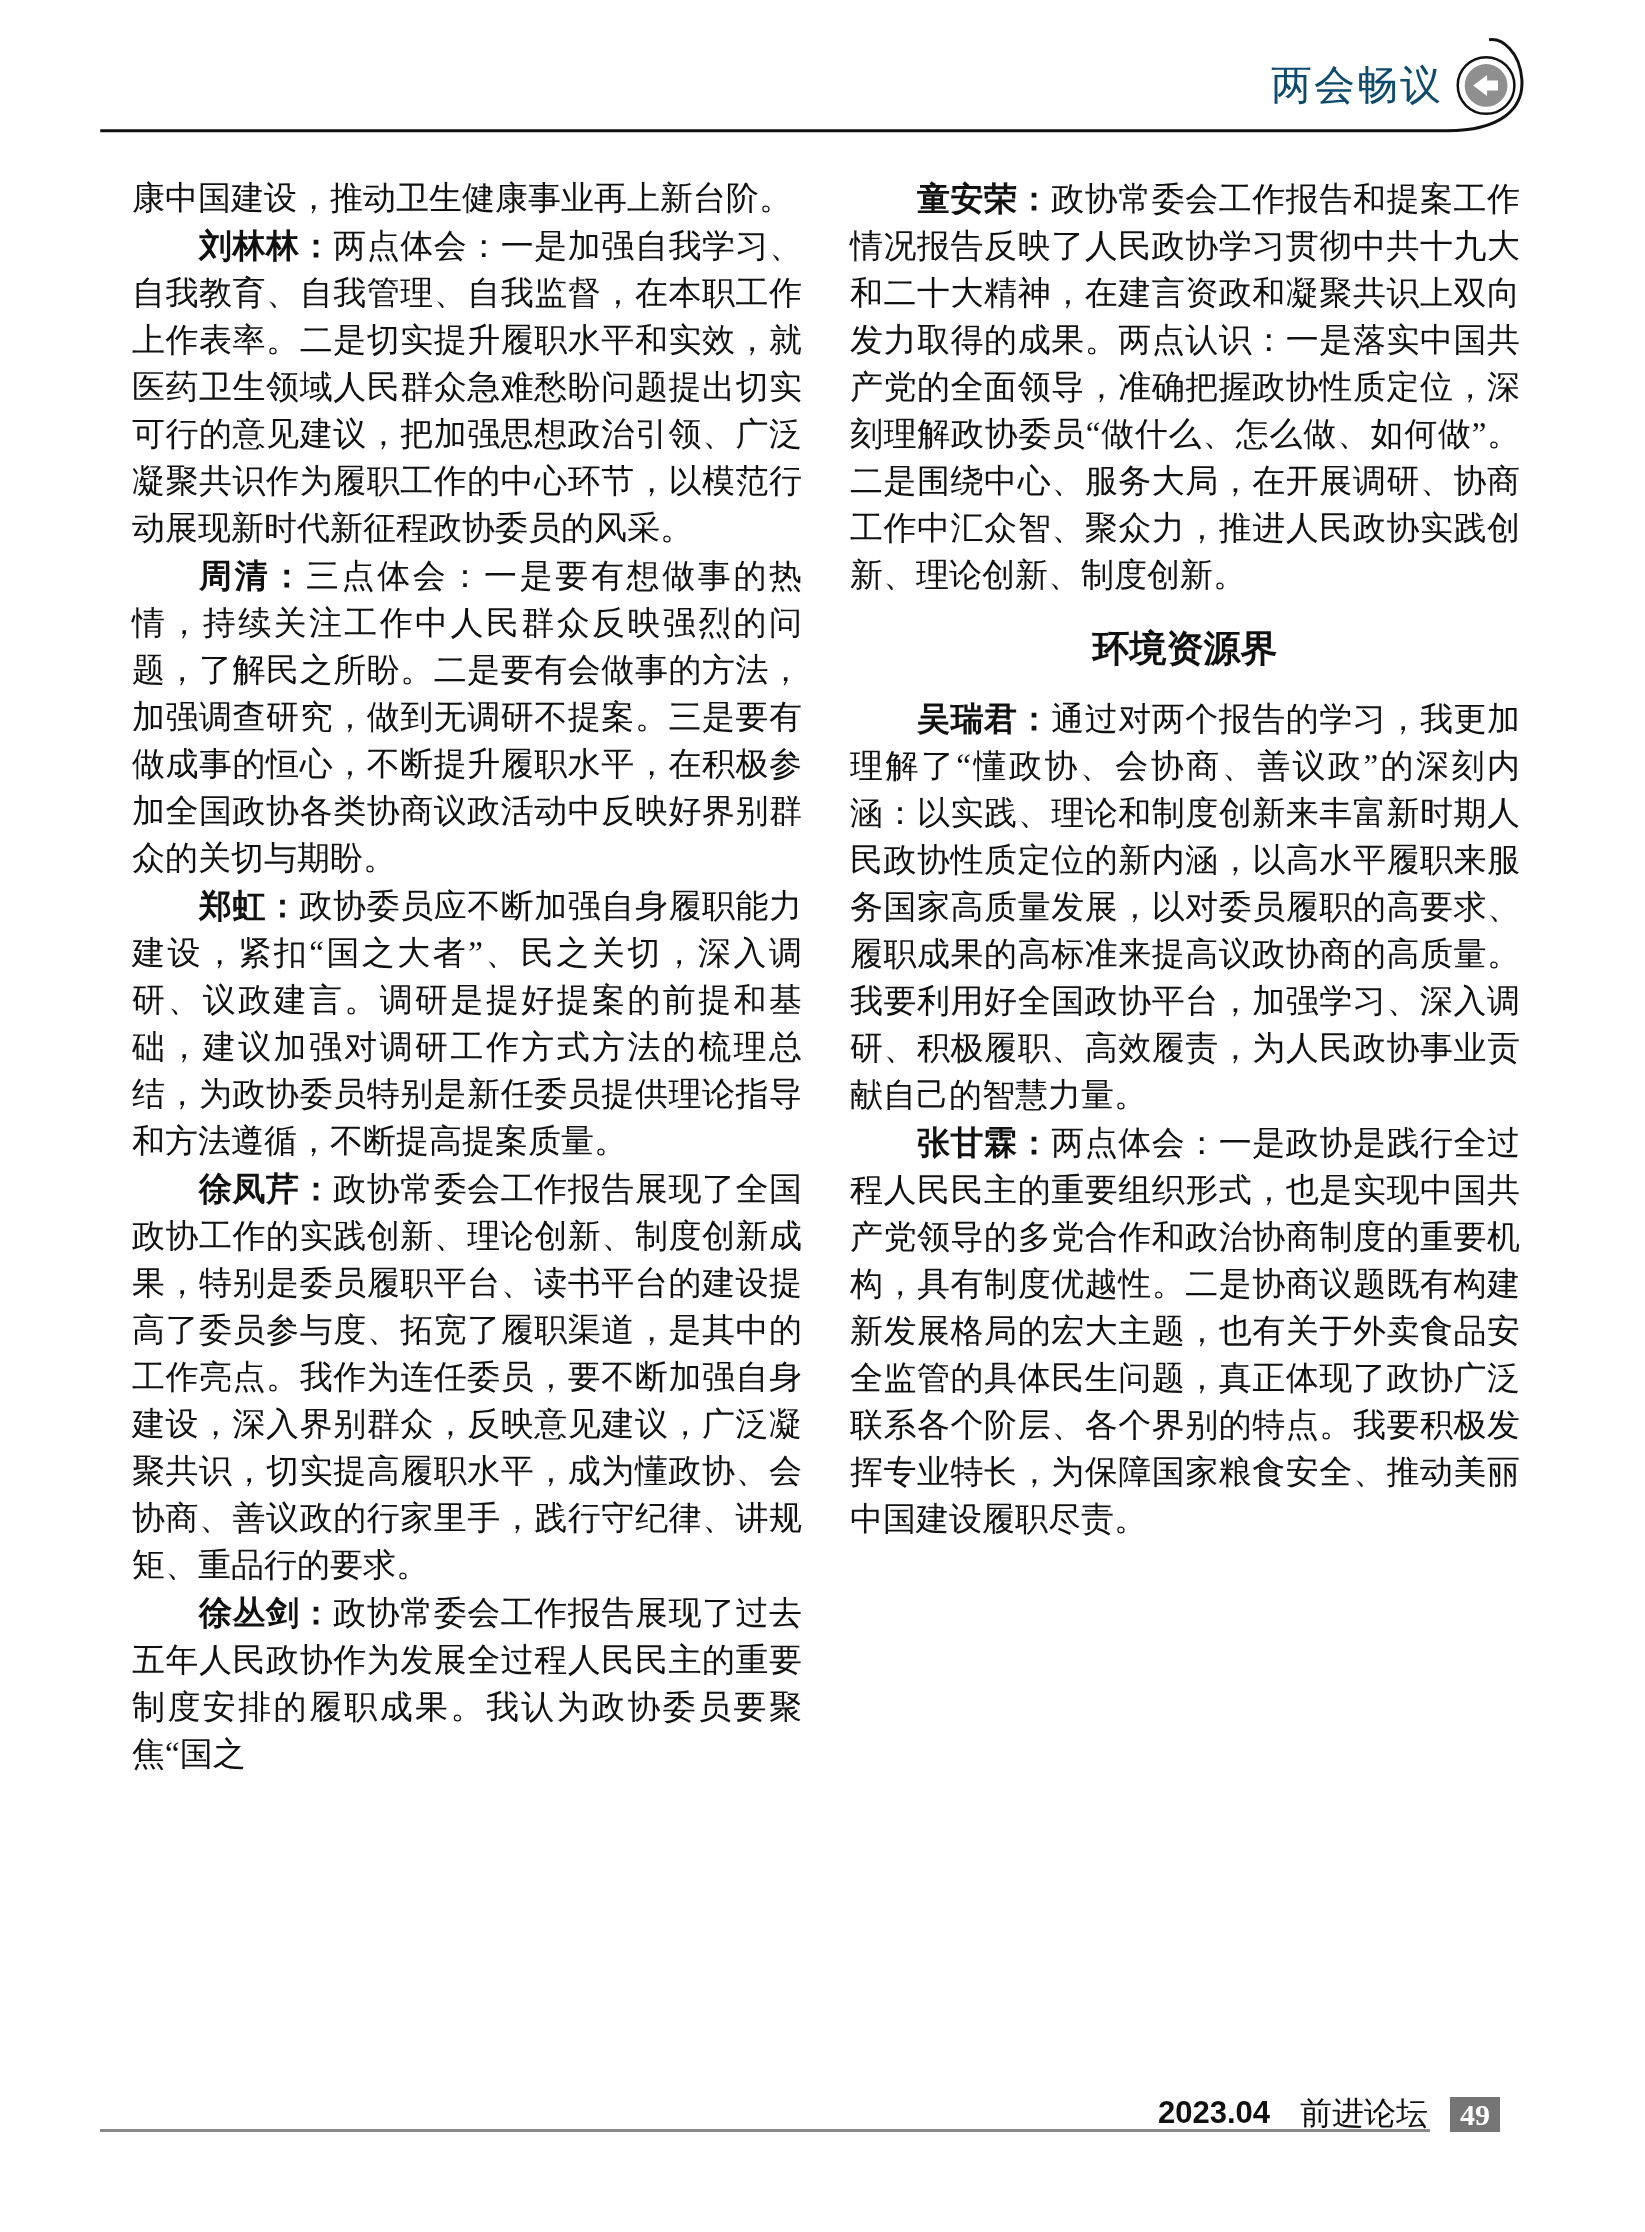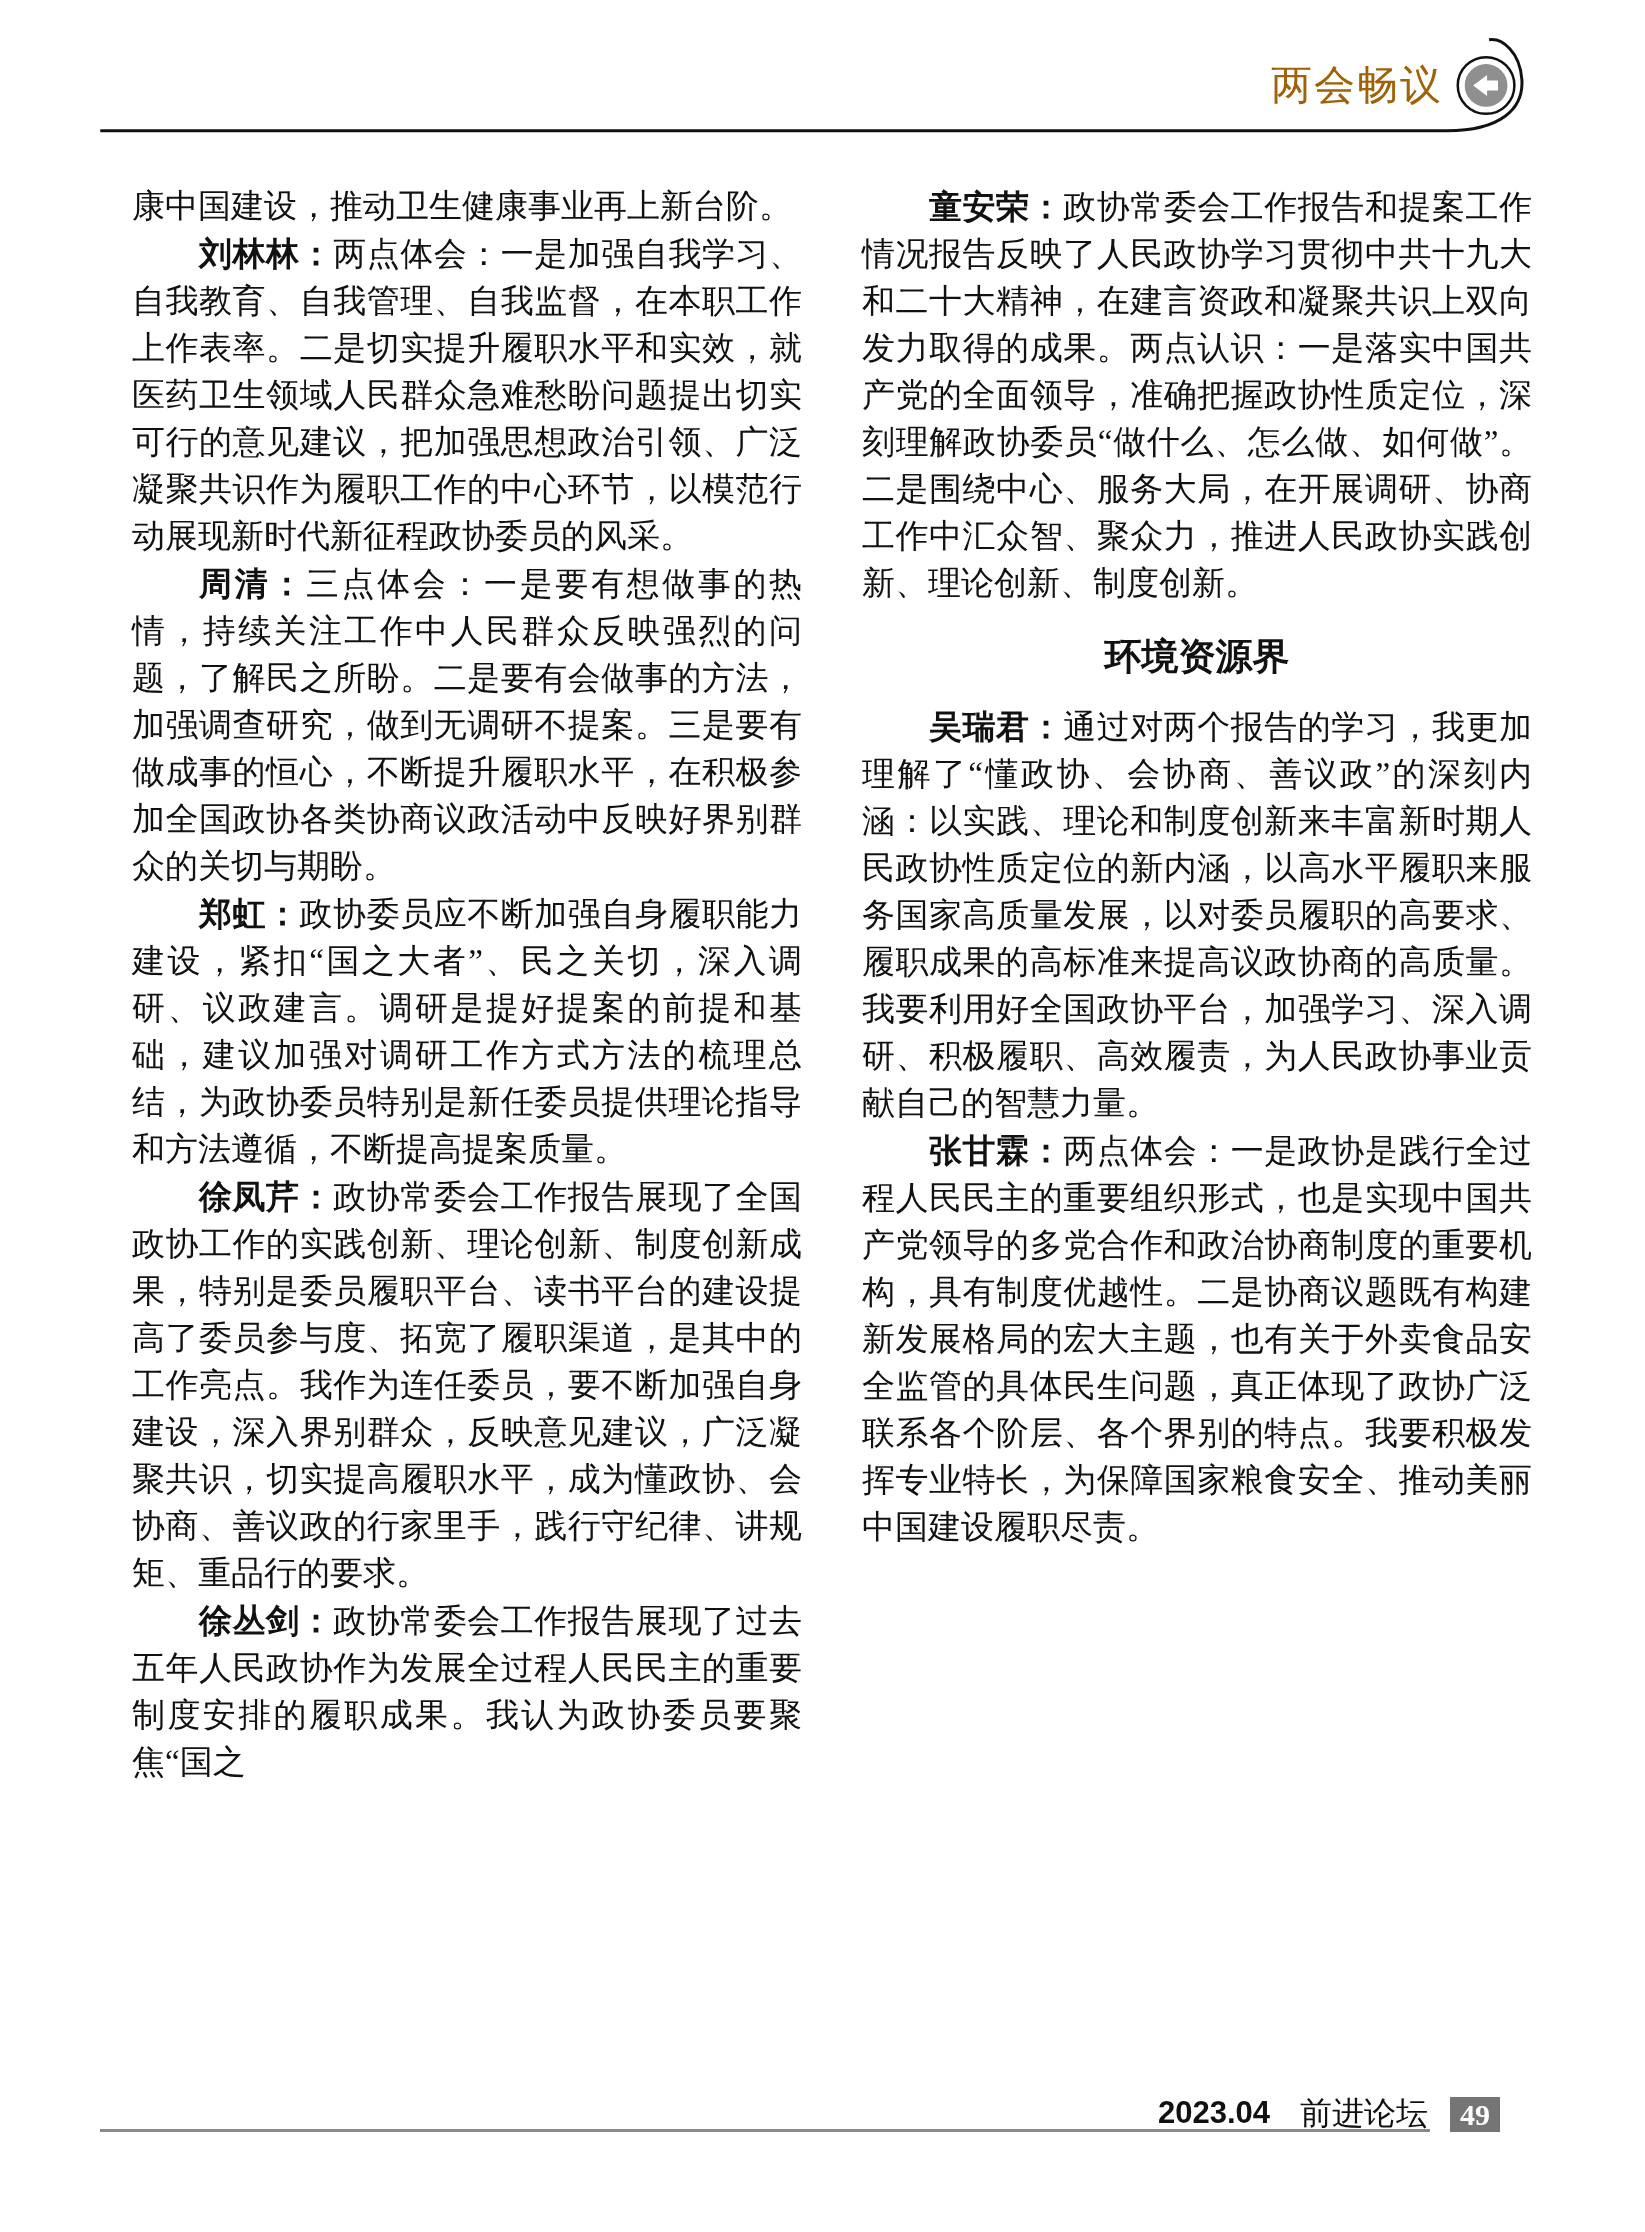--- a/index.html
+++ b/index.html
@@ -12,30 +12,30 @@
     color:#111111;
   }
   
   .header-svg{position:absolute;top:0;left:0;}
   .header-label{
     position:absolute;
     top:58px;right:203px;
     font-family:"Liberation Sans", sans-serif;
     font-size:41px;
     letter-spacing:2px;
-    color:#a16207;
+    color:#0c4a6e;
     white-space:nowrap;
   }
   
   .columns{
     position:absolute;
-    top:183px;left:132px;
+    top:175px;left:132px;
     width:1405px;
     display:flex;
-    gap:60px;
+    gap:48px;
   }
   .col{width:670px;}
   .col p{
     margin:0;
     font-size:33px;
     line-height:47px;
     text-align:justify;
     text-indent:67px;
   }
   .col p.no-indent{text-indent:0;}

